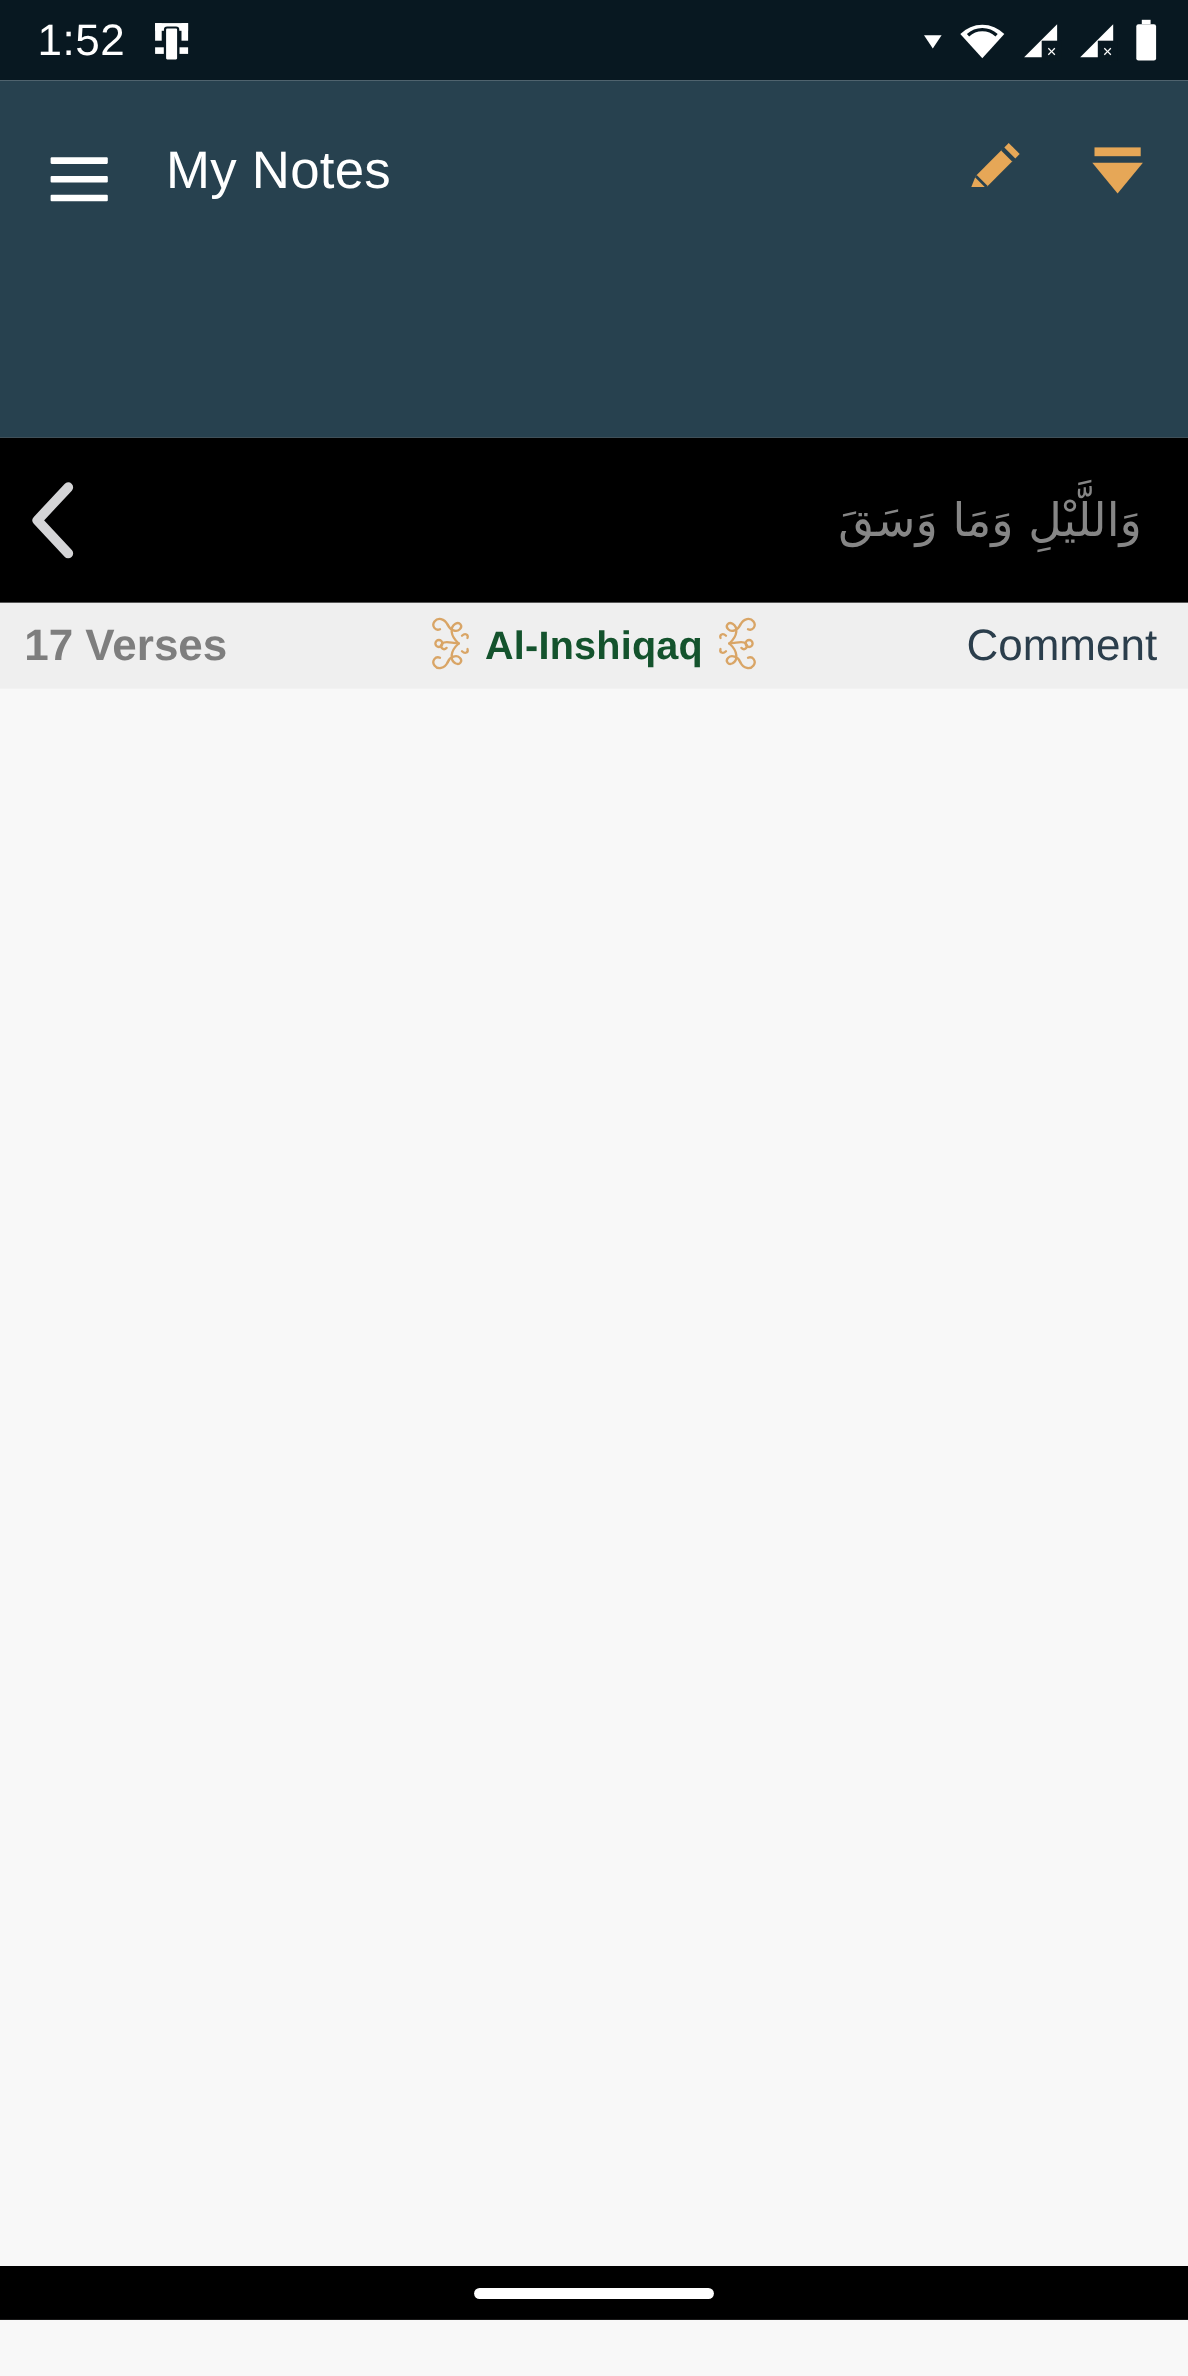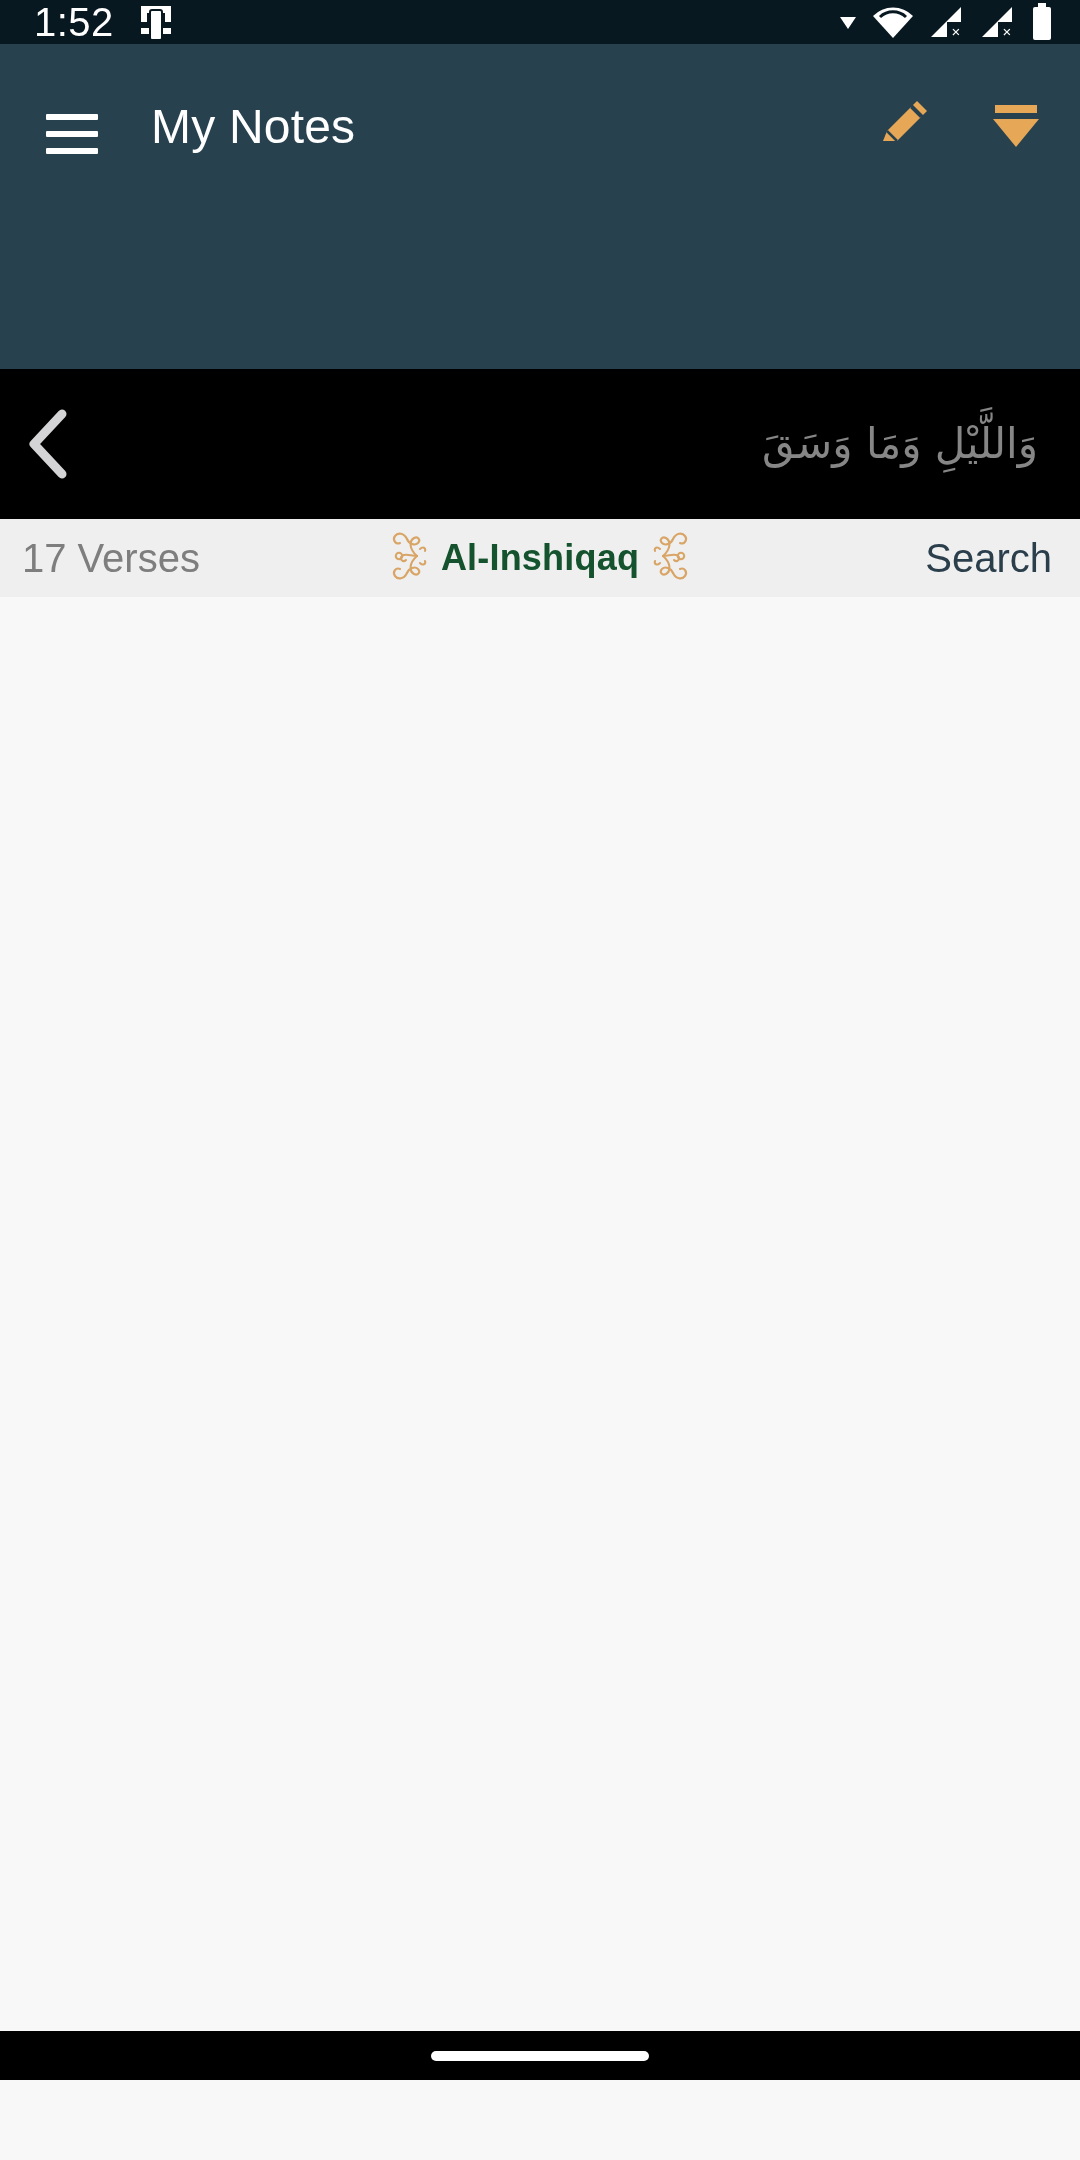--- a/index.html
+++ b/index.html
@@ -5,21 +5,21 @@
   * { margin:0; padding:0; box-sizing:border-box; }
   html, body {
     width:1080px; height:2160px;
     background:#F8F8F8;
     font-family:"Liberation Sans", sans-serif;
     overflow:hidden;
   }
 
   
   .status-bar{
-    height:44px; background:#081821;
+    height:73px; background:#081821;
     display:flex; align-items:center;
     padding:0 26px 0 34px;
     position:relative;
   }
   .status-time{
     color:#FFFFFF; font-size:40px; font-weight:400;
     letter-spacing:0.5px; line-height:1;
   }
   .status-left-icons{ display:flex; align-items:center; margin-left:24px; }
   .status-right{
@@ -90,21 +90,21 @@
   }
 
   
   .info-bar{
     background:#EFEFEF;
     height:78px;
     display:flex; align-items:center;
     padding:0 28px 0 22px;
     position:relative;
   }
-  .verse-count{ color:#7E7E7E; font-size:40px; font-weight:400; }
+  .verse-count{ color:#7E7E7E; font-size:40px; font-weight:700; }
   .surah-center{
     position:absolute; left:0; right:0;
     display:flex; align-items:center; justify-content:center;
     gap:14px; pointer-events:none;
   }
   .surah-name{
     color:#14532d; font-size:36px; font-weight:bold;
     letter-spacing:0.2px;
   }
   .ornament{ display:block; }
@@ -249,20 +249,20 @@
           <path d="M20 48 C17 54 11 55 8 51 C5 47 9 42 13 44"></path>
           <path d="M30 31 C24 31 18 28 15 31 C12 34 16 38 19 35"></path>
           <path d="M33 24 C36 21 39 23 38 26"></path>
           <path d="M33 38 C36 41 39 39 38 36"></path>
           <circle cx="12" cy="31" r="3.2"></circle>
         </g>
       </svg>
     </span>
   </div>
 
-  <span class="comment-link">Search</span>
+  <span class="comment-link">Comment</span>
 </div>
 
 <div class="content-area"></div>
 
 <div class="nav-bar">
   <div class="gesture-pill"></div>
 </div>
 
 </body></html>

